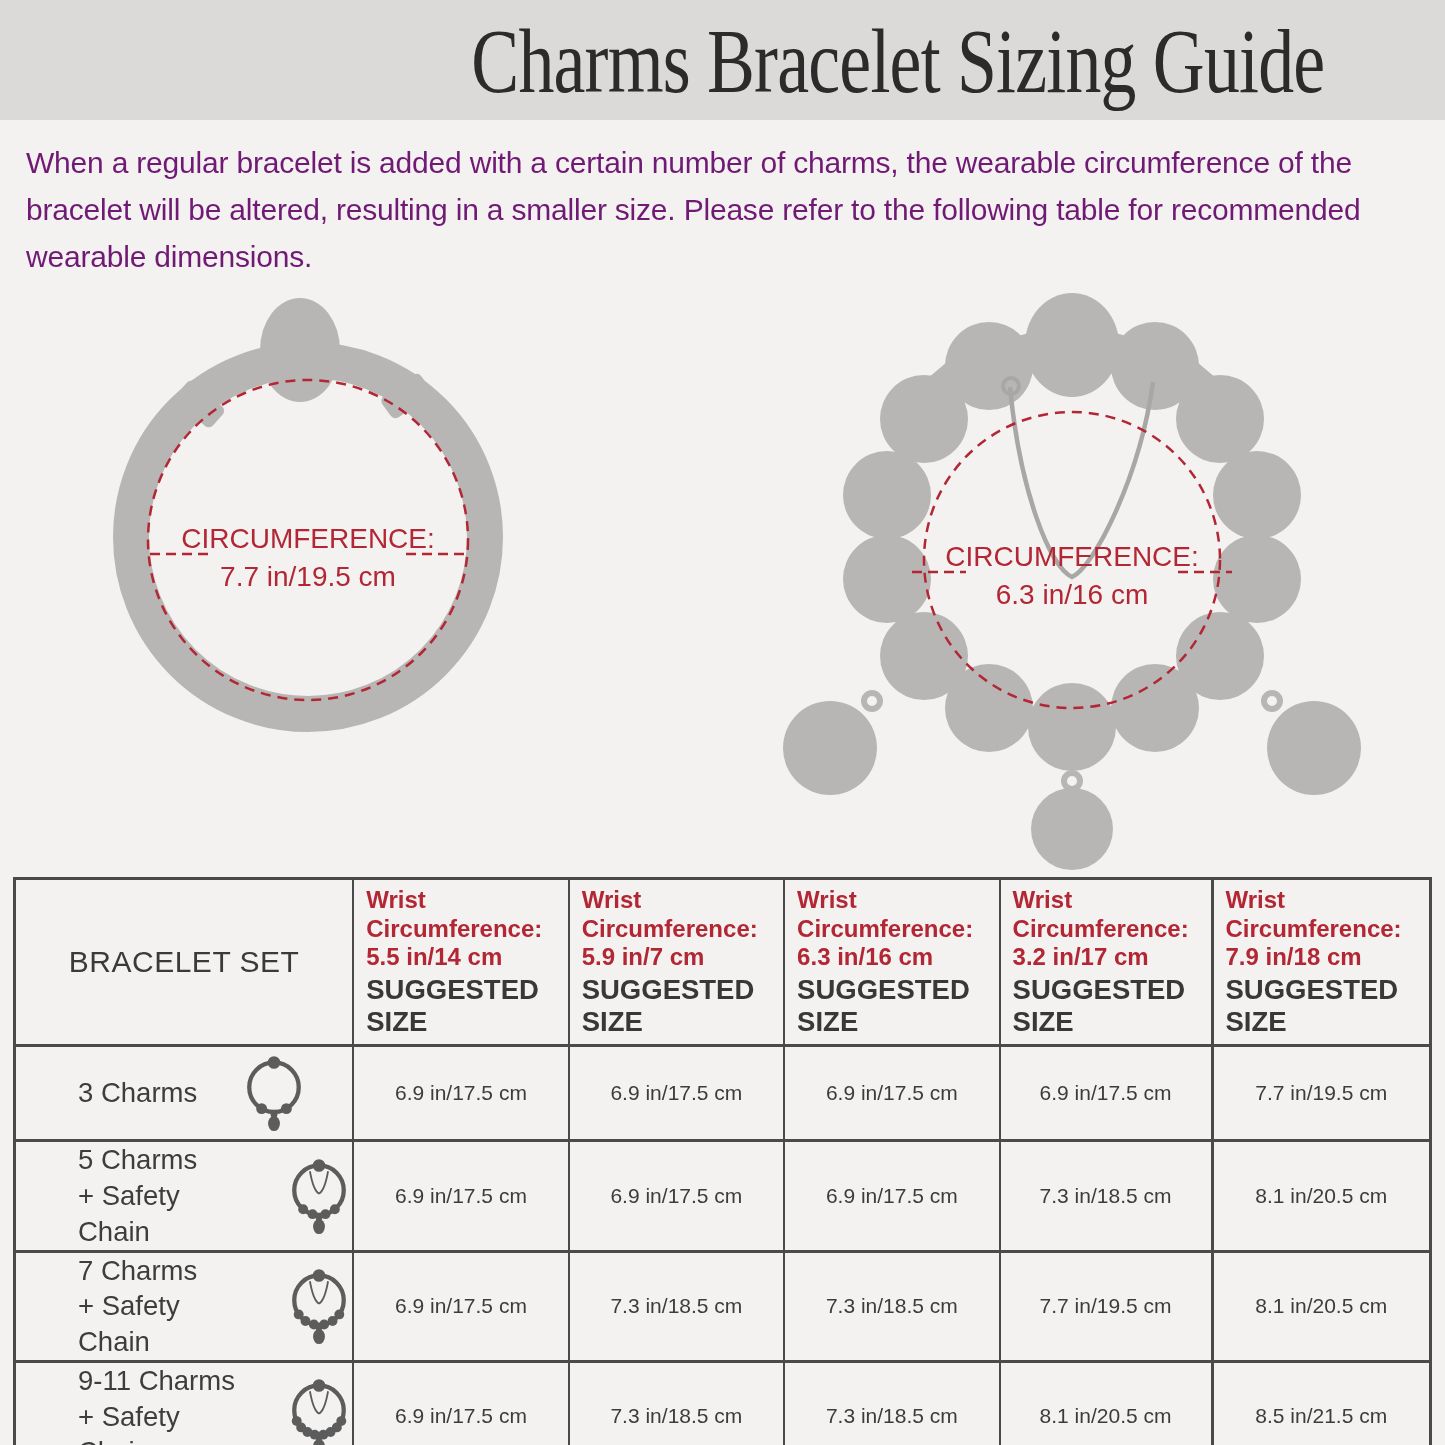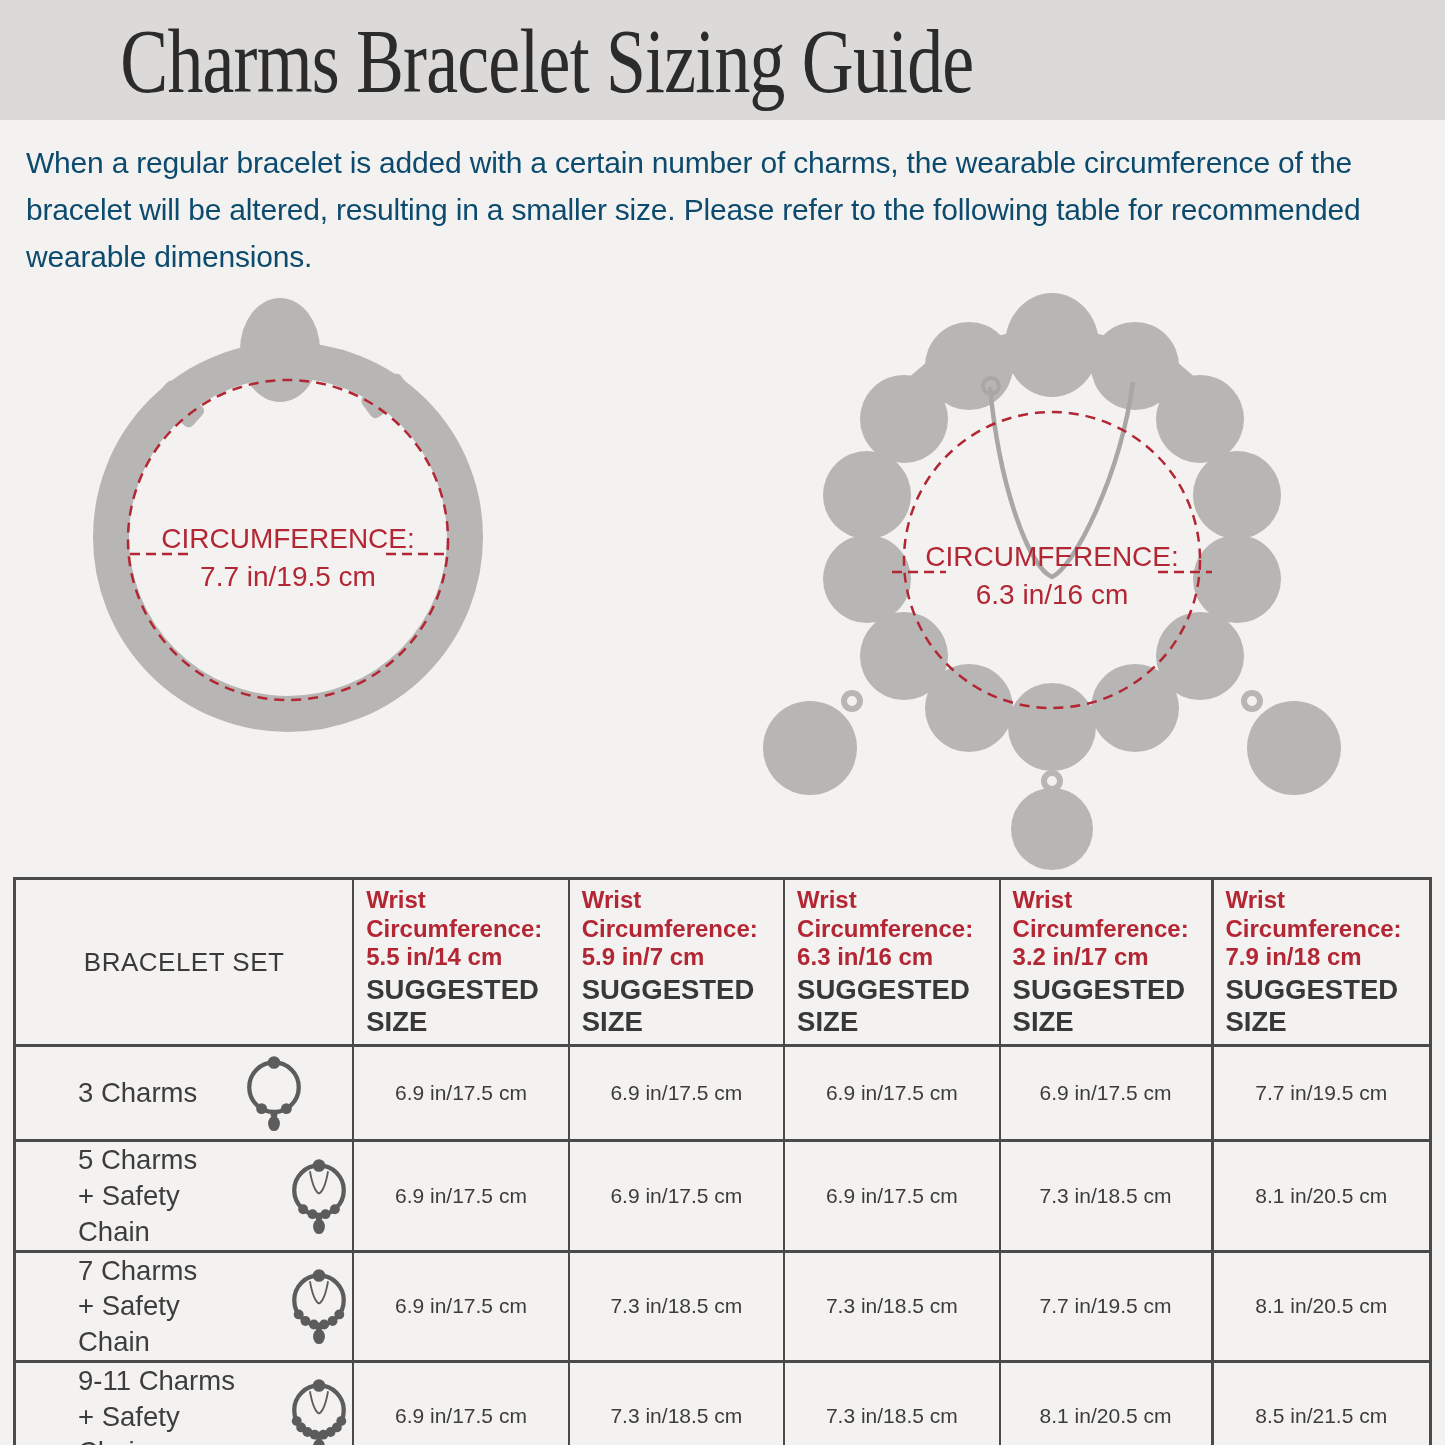--- a/index.html
+++ b/index.html
@@ -5,58 +5,58 @@
   html,body{margin:0;padding:0;}
   body{
     width:1445px;height:1445px;overflow:hidden;
     background:#f3f2f0;
     font-family:"Liberation Sans", sans-serif;
     color:#333;
   }
   
   .title-band{
     height:120px;background:#dbdad8;
-    text-align:left;overflow:hidden;
+    text-align:right;overflow:hidden;
   }
   .title-band h1{
     margin:0;line-height:122px;font-weight:normal;
     font-family:"Liberation Serif", serif;
     font-size:92px;color:#2b2b2b;
     display:inline-block;transform:scaleX(0.78);transform-origin:center;
     white-space:nowrap;letter-spacing:-1px;
   }
   
   .intro{
     padding:20px 26px 2px 26px;
-    font-size:30px;line-height:1.56;color:#0c4a6e;
+    font-size:30px;line-height:1.56;color:#701a75;
     letter-spacing:-0.2px;max-width:1400px;
   }
   
-  .diagrams{position:relative;height:588px;}
+  .diagrams{position:relative;height:588px;margin-left:20px;}
   .diagram-left{position:absolute;left:18px;top:0;}
   .diagram-right{position:absolute;left:700px;top:0;}
   .red-label{font-family:"Liberation Sans",sans-serif;fill:#b32634;}
   
   table.size-table{
     margin:7px 0 0 13px;
     border-collapse:collapse;table-layout:fixed;
     width:1419px;
     border:3px solid #4a4a4a;
     background:#f3f2f0;
   }
   .size-table th,.size-table td{
     border-left:2px solid #4a4a4a;
     border-bottom:3px solid #4a4a4a;
     padding:0;vertical-align:middle;
   }
   .size-table th:first-child,.size-table td:first-child{border-left:none;}
   .size-table th.lastcol,.size-table td.lastcol{border-left:3px solid #4a4a4a;}
   .size-table tr:last-child td{border-bottom:none;}
   th.set-head{
-    font-weight:normal;font-size:26px;color:#3a3a3a;
+    font-weight:normal;font-size:30px;color:#3a3a3a;
     letter-spacing:0.5px;text-align:center;height:92px;
   }
   th.wrist-head{
     font-weight:bold;text-align:left;height:92px;
     padding:6px 6px 6px 12px;
   }
   .wrist-line{color:#b32634;font-size:24px;line-height:1.18;}
   .sugg-line{color:#383838;font-size:27.5px;margin-top:3px;}
   td.size-cell{
     text-align:center;font-size:21px;color:#3c3c3c;height:92px;

